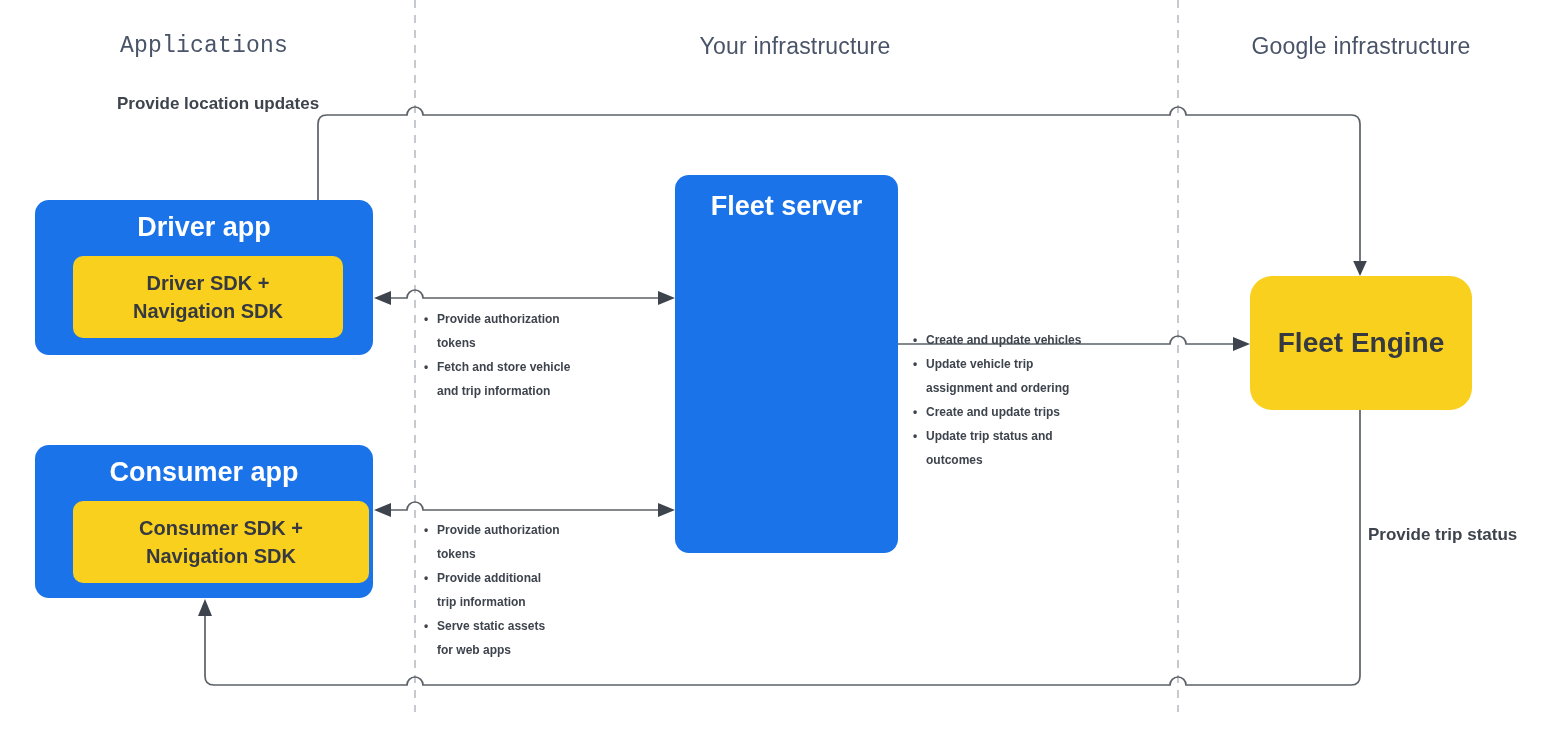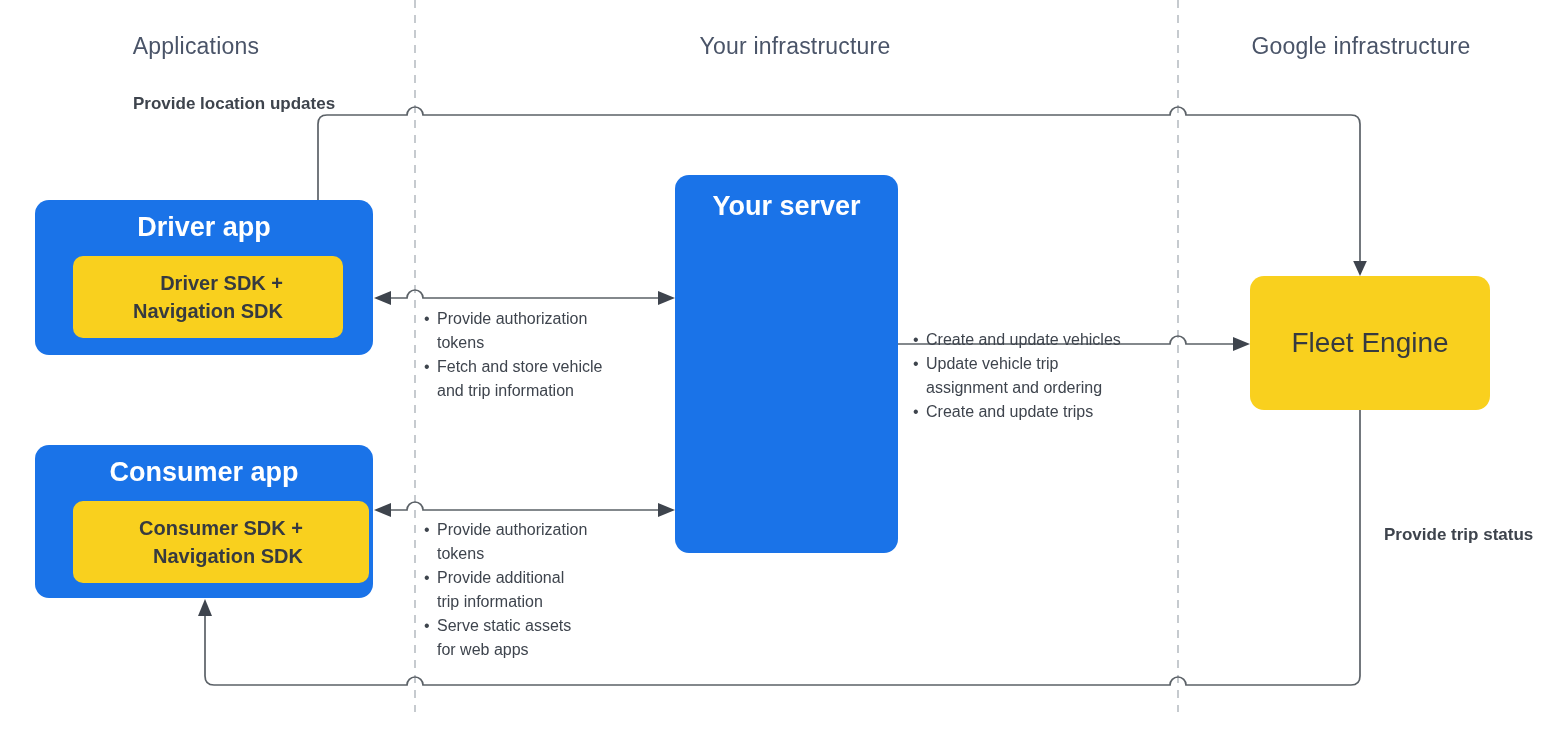--- a/index.html
+++ b/index.html
@@ -14,75 +14,74 @@
   .edge-line  { fill:none; stroke:var(--line,#5b6167); stroke-width:1.7px; }
   .arrow-head { fill:var(--arrowhead,#3e444d); stroke:none; }
   .divider-line { fill:none; stroke:var(--divider,#b8bec4); stroke-width:1.6px; stroke-dasharray:8 7; }
 
   .col-header {
     position:absolute; top:33px; width:320px;
     text-align:center; font-size:23px; font-weight:400;
     color:var(--header_text,#4a5468);
     z-index:1; letter-spacing:0.2px;
   }
-  #header-applications { left:36px; }
+  #header-applications { left:44px;font-family:Liberation Mono, monospace; }
   #header-your-infrastructure { left:635px; }
   #header-google-infrastructure { left:1201px; }
 
   .app-box {
     position:absolute; z-index:1;
     background:var(--blue,#1a73e8);
     border-radius:14px;
     color:#ffffff;
   }
   .app-title {
     text-align:center; font-size:27px; font-weight:700;
     margin-top:12px; color:#ffffff;
   }
   .sdk-box {
     position:absolute; z-index:2;
     background:var(--yellow,#f9d01e);
     border-radius:10px;
     display:flex; align-items:center; justify-content:center;
-    text-align:right;
+    text-align:center;
     font-size:20px; font-weight:700; line-height:1.4;
     color:var(--sdk_text,#363a40);
     white-space:pre-line;
   }
   #driver-app   { left:35px; top:200px; width:338px; height:155px; }
   #driver-sdk   { left:73px; top:256px; width:270px; height:82px; }
   #consumer-app { left:35px; top:445px; width:338px; height:153px; }
   #consumer-sdk { left:73px; top:501px; width:296px; height:82px; }
   #your-server  { left:675px; top:175px; width:223px; height:378px; }
   #your-server .app-title { margin-top:16px; }
 
   #fleet-engine {
     position:absolute; z-index:1;
-    left:1250px; top:276px; width:240px; height:134px;
+    left:1250px; top:276px; width:222px; height:134px;
     background:var(--yellow,#f9d01e);
-    border-radius:14px;
+    border-radius:22px;
     display:flex; align-items:center; justify-content:center;
-    font-size:28px; font-weight:400;
+    font-size:28px; font-weight:700;
     color:var(--sdk_text,#363a40);
   }
 
   .edge-label {
     position:absolute; z-index:1;
     font-size:17px; font-weight:700;
     color:var(--label_text,#3e444d);
     white-space:nowrap;
-    margin-left:16px;
   }
   #label-location-updates { left:117px; top:94px; }
   #label-trip-status { left:1368px; top:525px; }
 
   .bullet-list {
     position:absolute; z-index:1;
     margin:0; padding:0; list-style:none;
-    font-size:16px; font-weight:400; line-height:24px;
+    font-size:12px; font-weight:700; line-height:24px;
     color:var(--label_text,#3e444d);
   }
   .bullet-list li { position:relative; padding-left:13px; white-space:pre-line; }
   .bullet-list li::before { content:"\2022"; position:absolute; left:0; top:0; }
   #list-driver-server   { left:424px; top:307px; width:250px; }
   #list-consumer-server { left:424px; top:518px; width:250px; }
   #list-server-fleet    { left:913px; top:328px; width:290px; }
 </style>
 </head>
 <body>
@@ -122,21 +121,21 @@
   <div class="sdk-box" id="driver-sdk">Driver SDK +
 Navigation SDK</div>
 
   <div class="app-box" id="consumer-app">
     <div class="app-title">Consumer app</div>
   </div>
   <div class="sdk-box" id="consumer-sdk">Consumer SDK +
 Navigation SDK</div>
 
   <div class="app-box" id="your-server">
-    <div class="app-title">Your server</div>
+    <div class="app-title">Fleet server</div>
   </div>
 
   <div id="fleet-engine">Fleet Engine</div>
 
   <div class="edge-label" id="label-location-updates">Provide location updates</div>
   <div class="edge-label" id="label-trip-status">Provide trip status</div>
 
   <ul class="bullet-list" id="list-driver-server">
       <li>Provide authorization
 tokens</li>
@@ -149,15 +148,17 @@
       <li>Provide additional
 trip information</li>
       <li>Serve static assets
 for web apps</li>
     </ul>
   <ul class="bullet-list" id="list-server-fleet">
       <li>Create and update vehicles</li>
       <li>Update vehicle trip
 assignment and ordering</li>
       <li>Create and update trips</li>
+      <li>Update trip status and
+outcomes</li>
     </ul>
 
 </div>
 
 </body></html>

